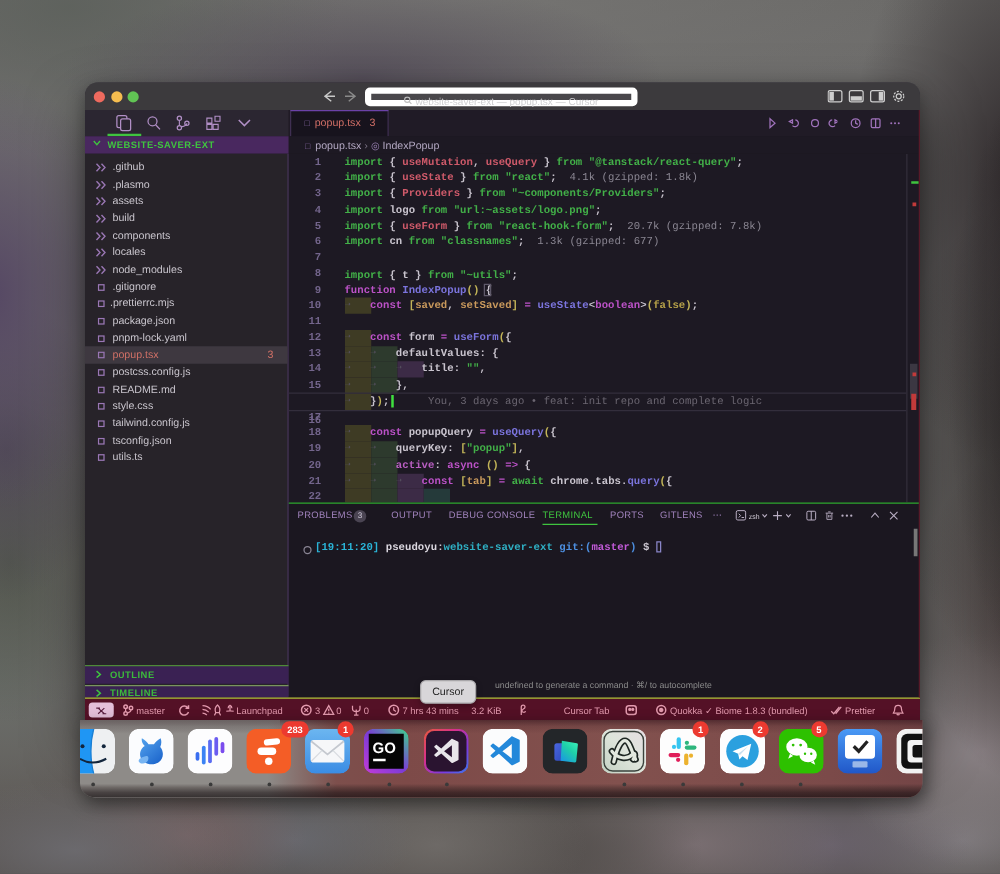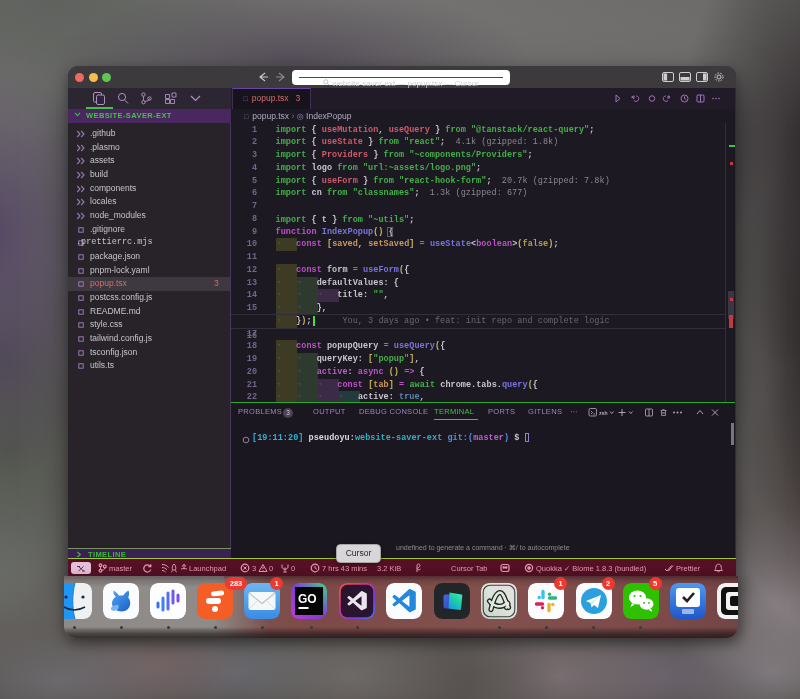--- a/index.html
+++ b/index.html
@@ -28,21 +28,21 @@
     radial-gradient(ellipse 140px 70px at 665px 676px, rgba(107,99,110,.9), rgba(107,99,110,0) 80%),
     radial-gradient(ellipse 120px 70px at 770px 672px, rgba(127,123,127,.9), rgba(127,123,127,0) 80%),
     linear-gradient(180deg, #6b6a68 0%, #727170 12%, #6f6d6c 50%, #6e6b69 78%, #5f5b58 92%, #55504d 100%);
 }
 .abs { position:absolute; }
 #win { position:absolute; left:68px; top:66px; width:668px; height:510px; border-radius:10px 10px 0 0;
   box-shadow:0 22px 45px rgba(0,0,0,.5), 0 5px 14px rgba(0,0,0,.35), inset 0 1px 0 rgba(255,255,255,.2); background:#1d1923; overflow:hidden; }
 #titlebar { position:absolute; left:0; top:0; width:668px; height:22px; background:#3c3a3d; }
 .tl { position:absolute; top:6.5px; width:9px; height:9px; border-radius:50%; }
 #searchbox { position:absolute; left:224px; top:3.5px; width:218px; height:15px; border-radius:4px;
-  background:#49474b; border:7px solid #ffffff; color:#cfcfd1; font-size:8px; line-height:13px; text-align:center; }
+  background:#49474b; border:5px solid #ffffff; color:#cfcfd1; font-size:8px; line-height:13px; text-align:center; }
 #actrow { position:absolute; left:0; top:22px; width:163px; height:21px; background:#2b2631; }
 #tabrow { position:absolute; left:163px; top:22px; width:505px; height:21px; background:#201b26; }
 #activetab { position:absolute; left:0.5px; top:0; width:79px; height:21px; background:#17131d;
   border-left:1px solid #3f2f52; border-right:1px solid #3f2f52; border-top:1.5px solid #6b42a8;
   font-size:8.5px; color:#cf6e66; line-height:19px; }
 #sbheader { position:absolute; left:0; top:43px; width:163px; height:14px; background:#49285f;
   color:#3fc43f; font-weight:bold; font-size:7.5px; line-height:14px; letter-spacing:.4px; }
 #breadcrumb { position:absolute; left:163px; top:43px; width:505px; height:14px; background:#1d1923;
   color:#b3a8c2; font-size:8.5px; line-height:14px; }
 #sidebar { position:absolute; left:0; top:57px; width:163px; height:434px; background:#272329;
@@ -203,21 +203,21 @@
       <div class="trow" style="top:99.5px;">
         <svg class="abs" style="left:10px; top:4.2px;" width="6" height="6" viewBox="0 0 6 6" fill="none" stroke="#9a77b5" stroke-width="1">
           <rect x="0.8" y="0.8" width="4.4" height="4.4"></rect>
         </svg>
         <span class="abs" style="left:22px;">.gitignore</span>
       </div>
       <div class="trow" style="top:113.2px;">
         <svg class="abs" style="left:10px; top:4.2px;" width="6" height="6" viewBox="0 0 6 6" fill="none" stroke="#9a77b5" stroke-width="1">
           <rect x="0.8" y="0.8" width="4.4" height="4.4"></rect>
         </svg>
-        <span class="abs" style="left:8px;font-family:Liberation Mono, monospace;">.prettierrc.mjs</span>
+        <span class="abs" style="left:20px;">.prettierrc.mjs</span>
       </div>
       <div class="trow" style="top:126.8px;">
         <svg class="abs" style="left:10px; top:4.2px;" width="6" height="6" viewBox="0 0 6 6" fill="none" stroke="#9a77b5" stroke-width="1">
           <rect x="0.8" y="0.8" width="4.4" height="4.4"></rect>
         </svg>
         <span class="abs" style="left:22px;">package.json</span>
       </div>
       <div class="trow" style="top:140.5px;">
         <svg class="abs" style="left:10px; top:4.2px;" width="6" height="6" viewBox="0 0 6 6" fill="none" stroke="#9a77b5" stroke-width="1">
           <rect x="0.8" y="0.8" width="4.4" height="4.4"></rect>
@@ -261,20 +261,23 @@
         </svg>
         <span class="abs" style="left:22px;">tsconfig.json</span>
       </div>
       <div class="trow" style="top:236.1px;">
         <svg class="abs" style="left:10px; top:4.2px;" width="6" height="6" viewBox="0 0 6 6" fill="none" stroke="#9a77b5" stroke-width="1">
           <rect x="0.8" y="0.8" width="4.4" height="4.4"></rect>
         </svg>
         <span class="abs" style="left:22px;">utils.ts</span>
       </div>
     </div>
+<div id="outline"><svg width="6" height="7" viewBox="0 0 6 8" style="margin-left:8px; vertical-align:-1px;">
+        <path d="M1 1 L4.5 4 L1 7" stroke="#3fc43f" stroke-width="1.3" fill="none"></path>
+      </svg><span style="margin-left:6px;">OUTLINE</span></div>
 <div id="timeline"><svg width="6" height="7" viewBox="0 0 6 8" style="margin-left:8px; vertical-align:-1px;">
         <path d="M1 1 L4.5 4 L1 7" stroke="#3fc43f" stroke-width="1.3" fill="none"></path>
       </svg><span style="margin-left:6px;">TIMELINE</span></div>
 <div id="editor">
       <div class="ln" style="left:0px; top:0.50px;">1</div>
       <div class="cl" style="left:44.5px; top:0.50px;"><span class="g">import</span><span class="w"> { </span><span class="r">useMutation</span><span class="w">, </span><span class="r">useQuery</span><span class="w"> } </span><span class="g">from</span><span class="w"> </span><span class="s">"@tanstack/react-query"</span><span class="w">;</span></div>
       <div class="ln" style="left:0px; top:13.25px;">2</div>
       <div class="cl" style="left:44.5px; top:13.25px;"><span class="g">import</span><span class="w"> { </span><span class="r">useState</span><span class="w"> } </span><span class="g">from</span><span class="w"> </span><span class="s">"react"</span><span class="w">;</span><span class="gy">  4.1k (gzipped: 1.8k)</span></div>
       <div class="ln" style="left:0px; top:26.00px;">3</div>
       <div class="cl" style="left:44.5px; top:26.00px;"><span class="g">import</span><span class="w"> { </span><span class="r">Providers</span><span class="w"> } </span><span class="g">from</span><span class="w"> </span><span class="s">"~components/Providers"</span><span class="w">;</span></div>
@@ -330,21 +333,20 @@
       <div class="istrip i1" style="left:44.5px; top:255.50px;"></div>
       <div class="istrip i2" style="left:65.5px; top:255.50px;"></div>
       <div class="istrip i3" style="left:86.5px; top:255.50px;"></div>
       <div class="ln" style="left:0px; top:255.50px;">21</div>
       <div class="cl" style="left:44.5px; top:255.50px;"><span class="tab">➝   </span><span class="tab">➝   </span><span class="tab">➝   </span><span class="m">const</span><span class="w"> </span><span class="y">[</span><span class="o">tab</span><span class="y">]</span><span class="w"> </span><span class="m">=</span><span class="w"> </span><span class="g">await</span><span class="w"> chrome.tabs.</span><span class="v">query</span><span class="y">(</span><span class="w">{</span></div>
       <div class="istrip i1" style="left:44.5px; top:268.25px;"></div>
       <div class="istrip i2" style="left:65.5px; top:268.25px;"></div>
       <div class="istrip i3" style="left:86.5px; top:268.25px;"></div>
       <div class="istrip i4" style="left:107.5px; top:268.25px;"></div>
       <div class="ln" style="left:0px; top:268.25px;">22</div>
-      <div class="cl" style="left:44.5px; top:268.25px;"><span class="tab">➝   </span><span class="tab">➝   </span><span class="tab">➝   </span><span class="tab">➝   </span><span class="w">active: </span><span class="blu">true</span><span class="w">,</span></div>
       <div class="abs" style="left:81.8px; top:192.75px; width:1.8px; height:10.5px; background:#3fe03f;"></div>
       <div class="abs" style="left:0; top:190.75px; width:494px; height:1px; background:#332e3c;"></div>
       <div class="abs" style="left:0; top:204.50px; width:494px; height:1px; background:#332e3c;"></div>
       <div class="abs" style="left:156.2px; top:103.50px; width:5.8px; height:10px; border:1px solid #5f5a6a;"></div>
       <div class="abs" style="left:494px; top:0; width:1px; height:279px; background:#332e3b;"></div>
       <div class="abs" style="left:496.5px; top:168px; width:6px; height:28px; background:#3b3742;"></div>
       <div class="abs" style="left:498px; top:22px; width:6px; height:2px; background:#3fc43f;"></div>
       <div class="abs" style="left:499px; top:39px; width:3px; height:3px; background:#c23a3a;"></div>
       <div class="abs" style="left:499px; top:175px; width:3px; height:3px; background:#c23a3a;"></div>
       <div class="abs" style="left:498px; top:192px; width:4px; height:13px; background:#c23a3a;"></div>

